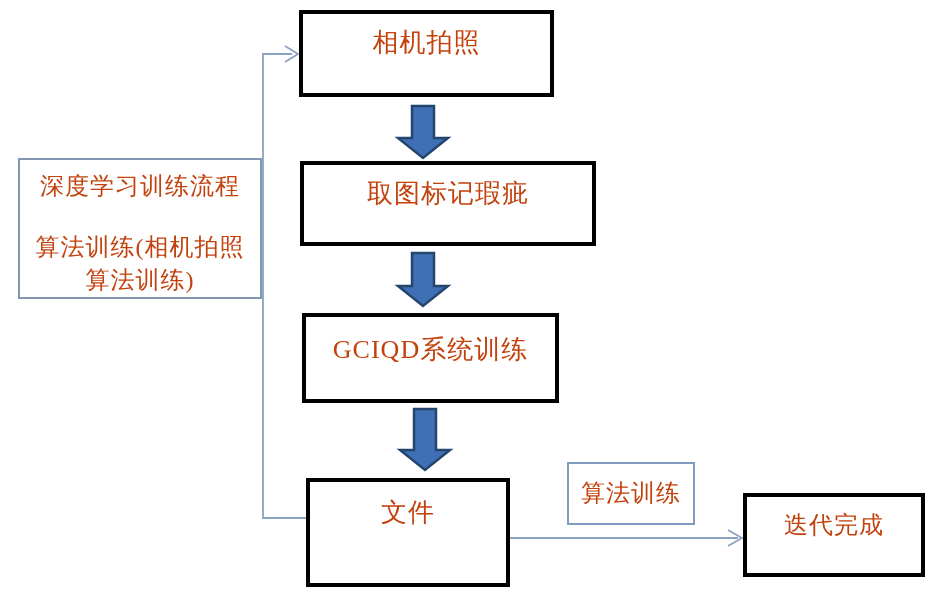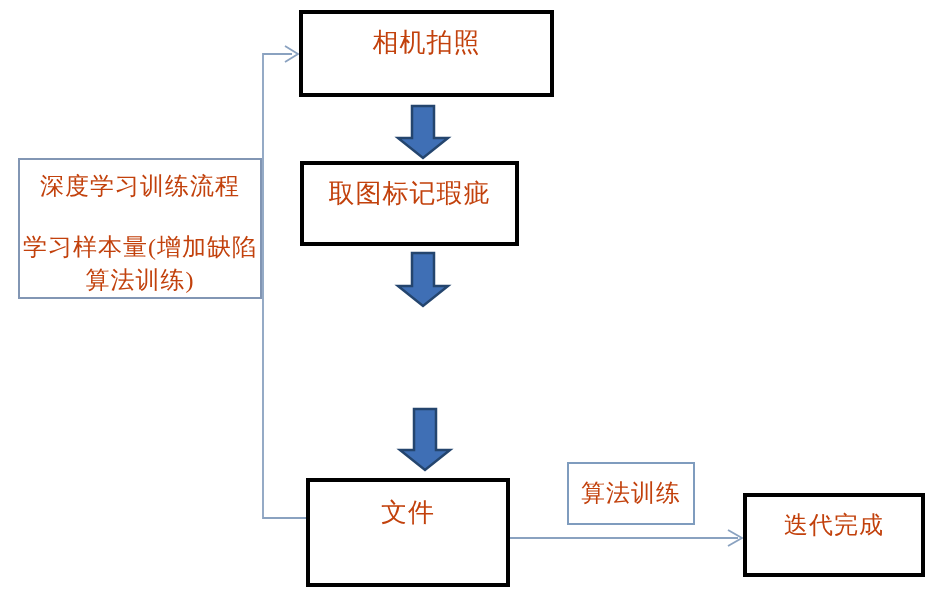--- a/index.html
+++ b/index.html
@@ -41,21 +41,21 @@
     font-size: 24px;
     line-height: 33px;
   }
   .node.thin-label {
     border: 2px solid #7f9cbe;
     font-size: 24px;
     line-height: 32px;
   }
   
   .node-camera      { left: 299px; top: 10px;  width: 255px; height: 87px;  padding-top: 13px; }
-  .node-mark        { left: 300px; top: 161px; width: 219px; height: 85px;  padding-top: 13px; }
+  .node-mark        { left: 300px; top: 161px; width: 296px; height: 85px;  padding-top: 13px; }
   .node-train       { left: 302px; top: 313px; width: 257px; height: 90px;  padding-top: 17px; }
   .node-update      { left: 306px; top: 478px; width: 204px; height: 109px; padding-top: 15px; }
   .node-note        { left: 18px;   top: 158px; width: 244px; height: 141px; padding-top: 10px; }
   .node-expected    { left: 567px; top: 462px; width: 128px; height: 63px;  padding-top: 13px; }
   .node-done        { left: 743px; top: 493px; width: 182px; height: 84px;  padding-top: 12px; font-size: 24px; }
   .note-spacer { height: 28px; }
 </style>
 </head>
 <body>
 
@@ -77,29 +77,32 @@
   </svg>
 
   <div class="node thick node-camera">
     <span>相机拍照</span>
   </div>
 
   <div class="node thick node-mark">
     <span>取图标记瑕疵</span>
   </div>
 
+  <div class="node thick node-train">
+    <span>GCIQD系统训练</span>
+  </div>
 
   <div class="node thick node-update">
     <div>文件</div>
   </div>
 
   <div class="node thin-note node-note">
     <div>深度学习训练流程</div>
     <div class="note-spacer"></div>
-    <div>学习样本量(增加缺陷</div>
+    <div>算法训练(相机拍照</div>
     <div>算法训练)</div>
   </div>
 
   <div class="node thin-label node-expected">
     <span>算法训练</span>
   </div>
 
   <div class="node thick node-done">
     <span>迭代完成</span>
   </div>

